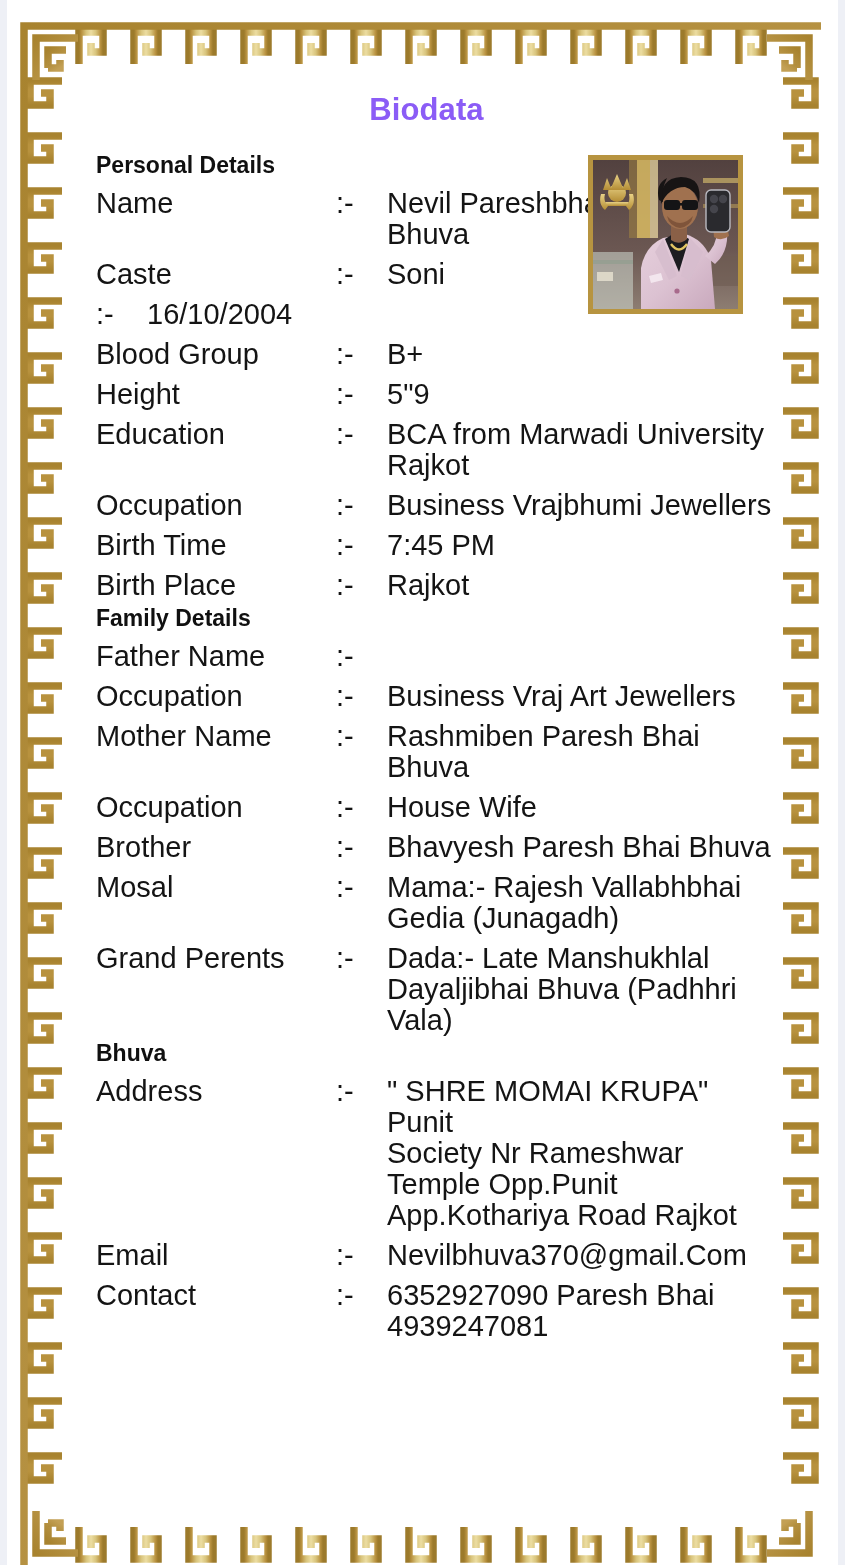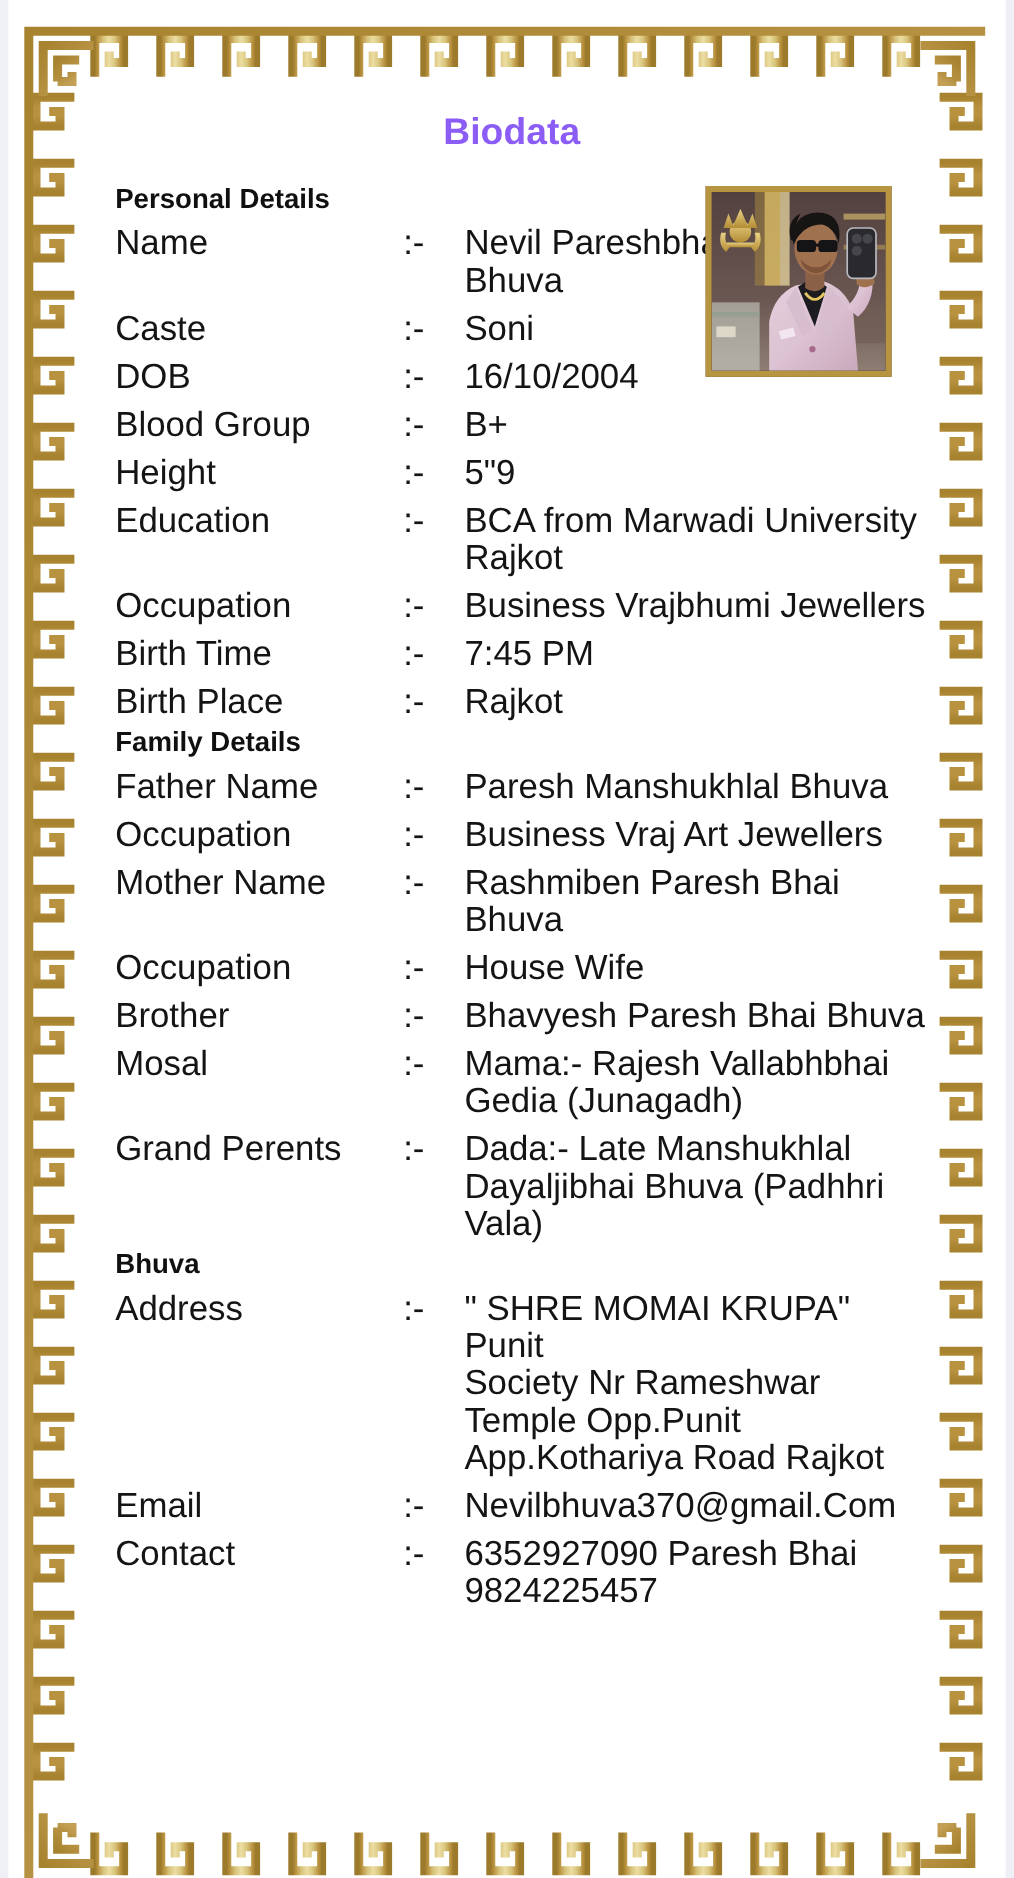--- a/index.html
+++ b/index.html
@@ -356,21 +356,20 @@
             <div class="sep">:-</div>
             <div class="value">Nevil Pareshbhai
 Bhuva</div>
           </div>
           <div class="row">
             <div class="label">Caste</div>
             <div class="sep">:-</div>
             <div class="value">Soni</div>
           </div>
           <div class="row">
-            <div class="label">DOB</div>
             <div class="sep">:-</div>
             <div class="value">16/10/2004</div>
           </div>
           <div class="row">
             <div class="label">Blood Group</div>
             <div class="sep">:-</div>
             <div class="value">B+</div>
           </div>
           <div class="row">
             <div class="label">Height</div>
@@ -397,21 +396,20 @@
             <div class="label">Birth Place</div>
             <div class="sep">:-</div>
             <div class="value">Rajkot</div>
           </div>
         </div>
         <div class="section-head">Family Details</div>
         <div class="rows">
           <div class="row">
             <div class="label">Father Name</div>
             <div class="sep">:-</div>
-            <div class="value">Paresh Manshukhlal Bhuva</div>
           </div>
           <div class="row">
             <div class="label">Occupation</div>
             <div class="sep">:-</div>
             <div class="value">Business Vraj Art Jewellers</div>
           </div>
           <div class="row">
             <div class="label">Mother Name</div>
             <div class="sep">:-</div>
             <div class="value">Rashmiben Paresh Bhai
@@ -453,19 +451,19 @@
           </div>
           <div class="row">
             <div class="label">Email</div>
             <div class="sep">:-</div>
             <div class="value">Nevilbhuva370@gmail.Com</div>
           </div>
           <div class="row">
             <div class="label">Contact</div>
             <div class="sep">:-</div>
             <div class="value">6352927090 Paresh Bhai
-9824225457</div>
+4939247081</div>
           </div>
         </div>
       </div>
   </div>
 
 </div>
 
 </body></html>

